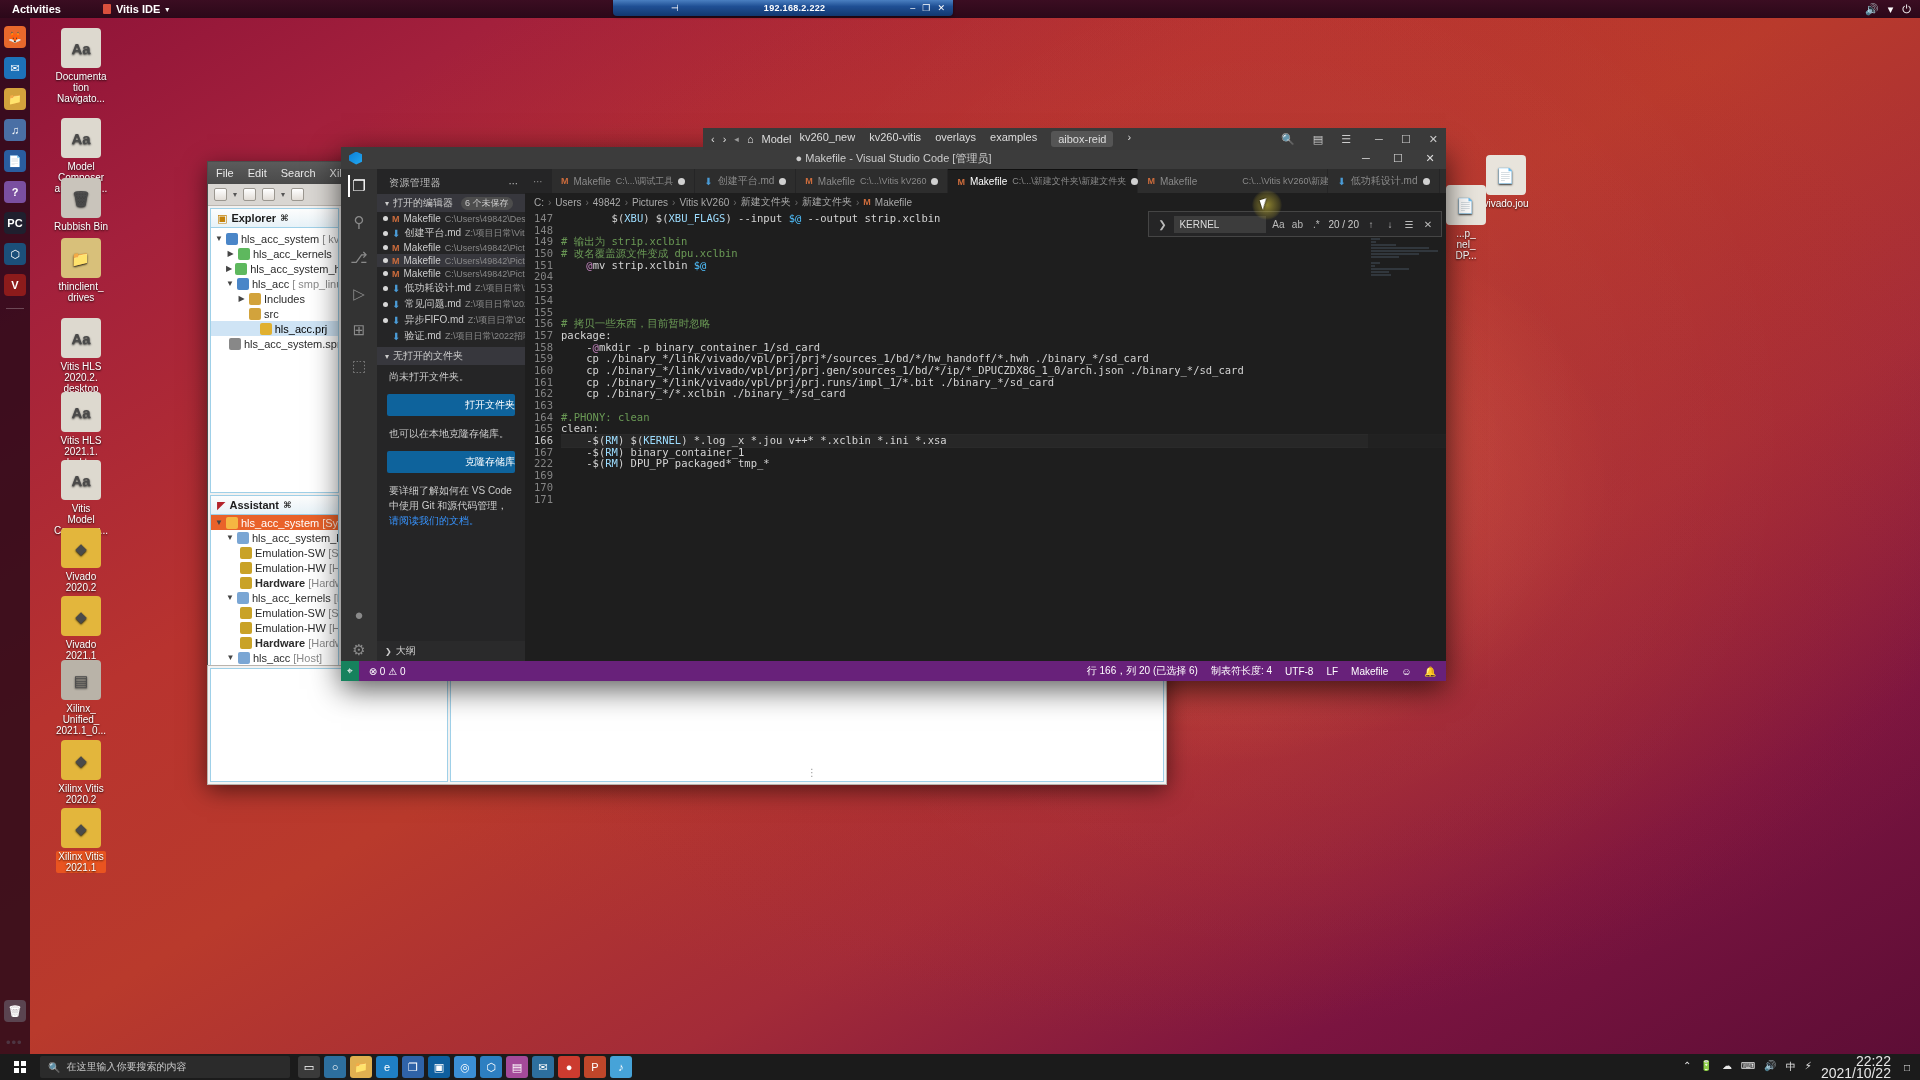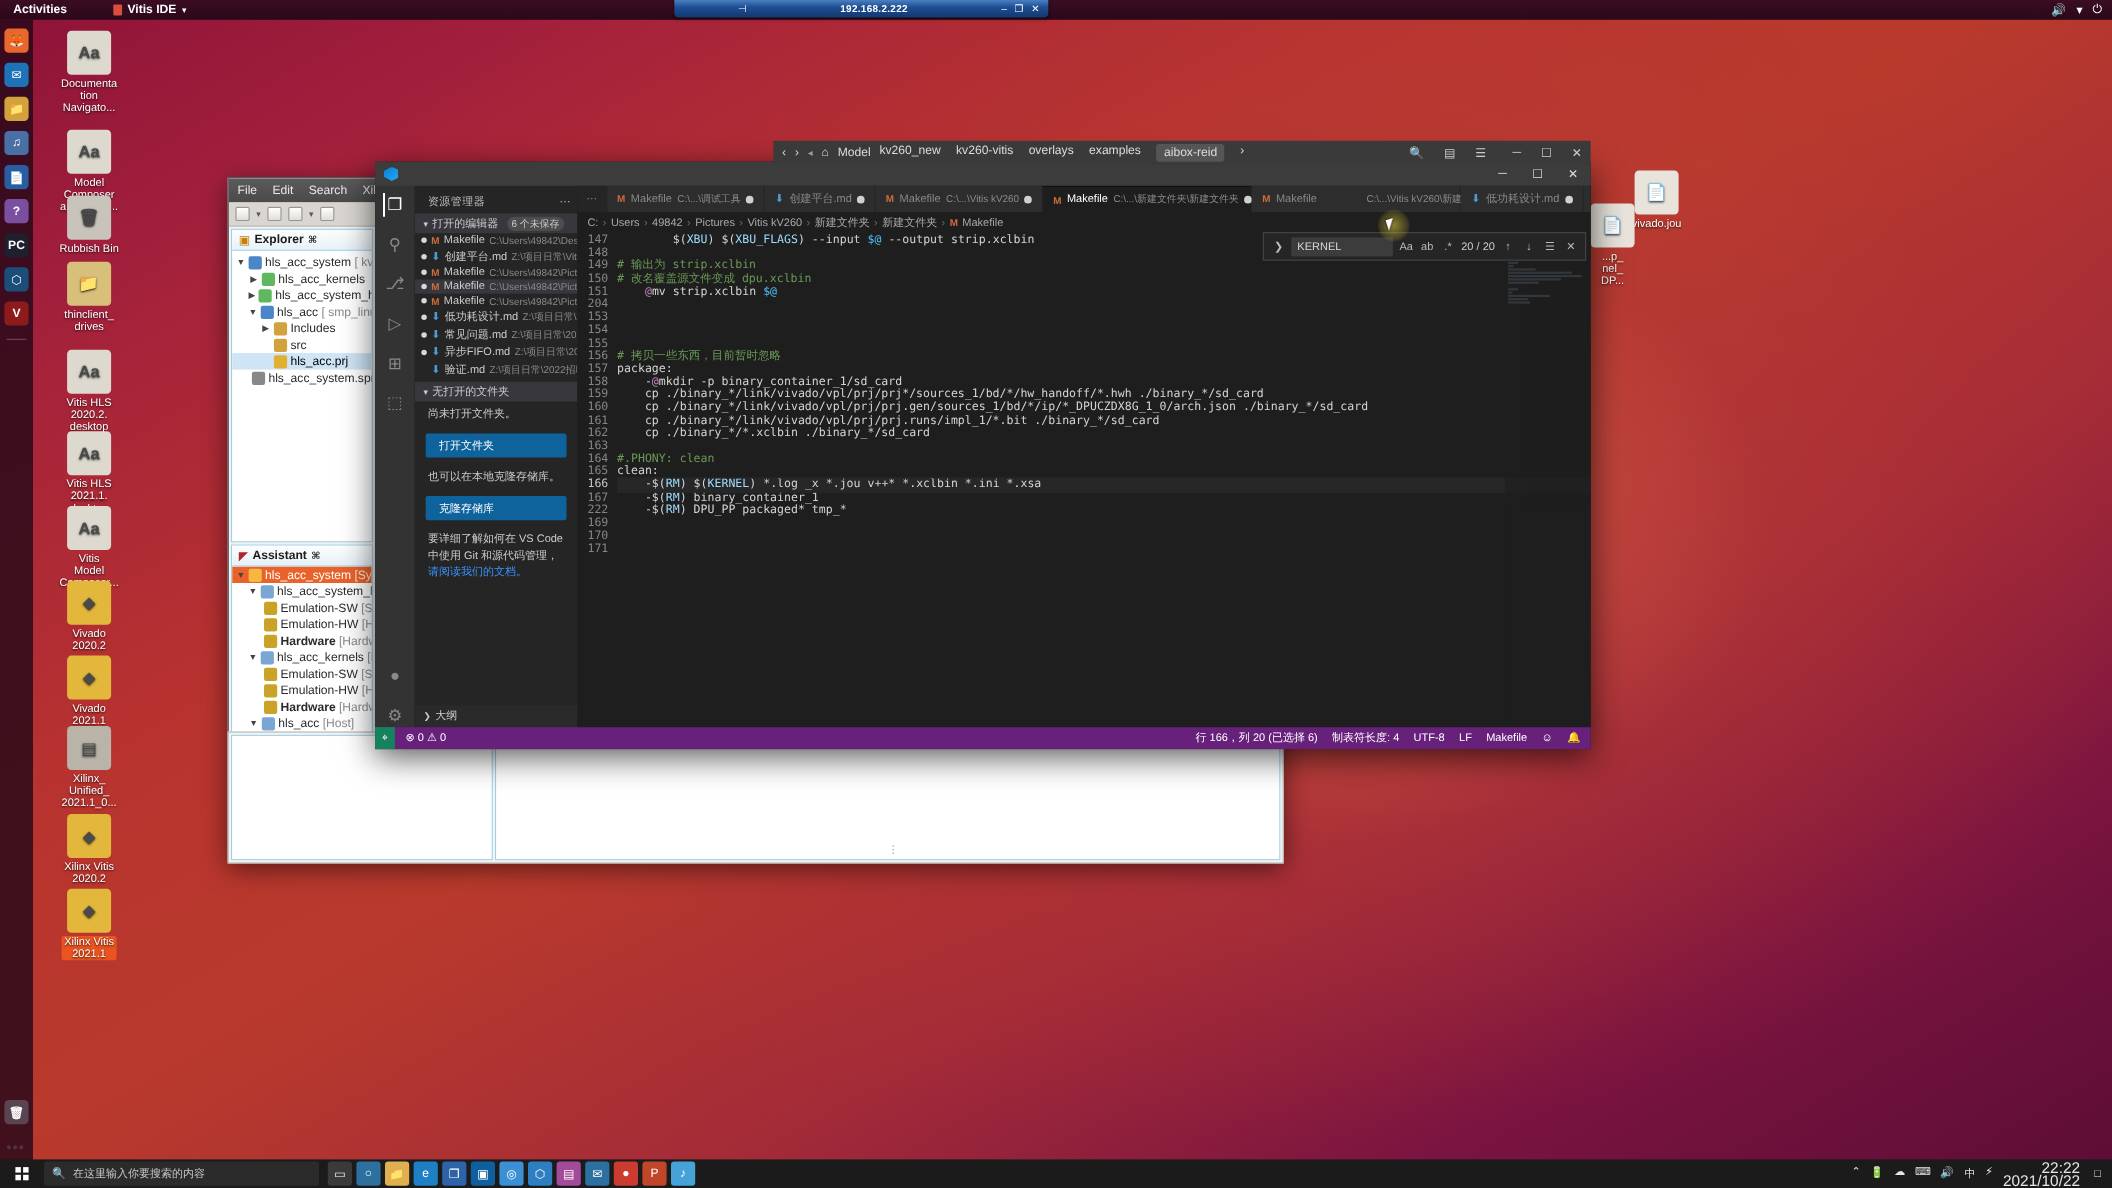--- a/index.html
+++ b/index.html
@@ -77,21 +77,21 @@
   #vitis .vtool{ height:22px; background:#d9d6d2; border-bottom:1px solid #bbb6b0; display:flex;align-items:center;
     gap:6px; padding:0 6px;}
   #vitis .tbtn{width:13px;height:13px;border:1px solid #9b9790;background:linear-gradient(180deg,#fff,#e2ddd7);border-radius:2px;}
   #vitis .vbody{ display:flex; height:601px;}
   .vpanel{ background:#fff; border:1px solid #9fd0e8;}
   .ptab{ height:19px; background:linear-gradient(180deg,#fdfdfd,#e7f2f8); border-bottom:1px solid #9fd0e8;
     display:flex;align-items:center;gap:4px;padding:0 6px;font-weight:bold;font-size:11px;color:#1b1b1b;}
   .treerow{ display:flex;align-items:center; gap:3px; height:15px; padding-left:4px; white-space:nowrap; font-size:11px;}
   .arrow{ width:9px;text-align:center;font-size:8px;color:#444;}
   .ticon{ width:12px;height:12px;display:inline-block;border-radius:2px;flex:none;}
-  .sel-orange{ background:#e9622a; color:#fff;}
+  .sel-orange{ background:#e9622a; color:#fff;justify-content:center;}
   .dim{ color:#8a8a8a;}
   
   #vscode{
     position:absolute; left:341px; top:147px; width:1105px; height:534px;
     background:#1e1e1e; color:#ccc; z-index:40;
     box-shadow:0 8px 28px rgba(0,0,0,.65);
     display:flex; flex-direction:column; font-size:11px;
   }
   #vsTitle{ height:22px; background:#3c3c3c; display:flex; align-items:center; position:relative;}
   #vsTitle .logo{ width:13px;height:13px;margin:0 6px 0 8px;
@@ -106,21 +106,21 @@
   .abicon.on{ color:#fff; box-shadow:inset 2px 0 0 #fff;}
   #sidebar{ width:148px; background:#252526; color:#ccc; display:flex;flex-direction:column; overflow:hidden;}
   .sbhdr{ font-size:10px;letter-spacing:.4px;color:#bbb;padding:7px 6px 4px 12px;display:flex;align-items:center;}
   .sbsec{ background:#37373d; font-size:10px; padding:2px 8px; color:#ccc; display:flex;align-items:center;gap:4px;}
   .sbrow{ display:flex;align-items:center;gap:4px; padding:1px 6px; font-size:10px; white-space:nowrap; overflow:hidden;}
   .sbrow.active{ background:#37373d;}
   .sbdot{width:5px;height:5px;border-radius:50%;background:#d7d7d7;flex:none;}
   .mkico{color:#cd6c3c;font-weight:bold;font-size:9px;flex:none;}
   .mdico{color:#4a9bd6;font-size:10px;flex:none;}
   .pathdim{color:#8a8a8a;}
-  .sbbtn{ background:#0e639c;color:#fff;text-align:left;padding:4px 12px;margin:6px 10px;font-size:10px;border-radius:2px;}
+  .sbbtn{ background:#0e639c;color:#fff;text-align:right;padding:4px 0;margin:6px 10px;font-size:10px;border-radius:2px;}
   .sbtext{ padding:4px 12px; font-size:10px; color:#ccc; line-height:15px;}
   .sblink{color:#3794ff;}
   #editorArea{ flex:1; display:flex; flex-direction:column; background:#1e1e1e; min-width:0; position:relative;}
   #tabs{ height:24px; background:#252526; display:flex; align-items:stretch; overflow:hidden;}
   .etab{ display:flex;align-items:center;gap:5px; padding:0 9px; font-size:10px; color:#8a8a8a;
     background:#2d2d2d; border-right:1px solid #252526; white-space:nowrap; max-width:190px;}
   .etab.active{ background:#1e1e1e; color:#fff; border-top:1px solid #0f0f0f;}
   .etab .cdot{ width:7px;height:7px;border-radius:50%;background:#d0d0d0;flex:none;}
   #breadcrumb{ height:18px; display:flex;align-items:center; gap:4px; padding-left:9px; font-size:10px; color:#a9a9a9;}
   #code{ flex:1; display:flex; overflow:hidden; position:relative;}
@@ -490,20 +490,21 @@
     <span>☰</span>
     <span style="margin-left:6px;">─</span>
     <span>☐</span>
     <span>✕</span>
   </span>
 </div>
 
 <div id="vscode">
   <div id="vsTitle">
     <span class="logo"></span>
+    <span class="ttl">● Makefile - Visual Studio Code [管理员]</span>
     <span class="wc">
       <span>─</span>
       <span>☐</span>
       <span>✕</span>
     </span>
   </div>
   <div id="vsMain">
     <div id="actbar">
         <div class="abicon on">❐</div>
         <div class="abicon">⚲</div>

